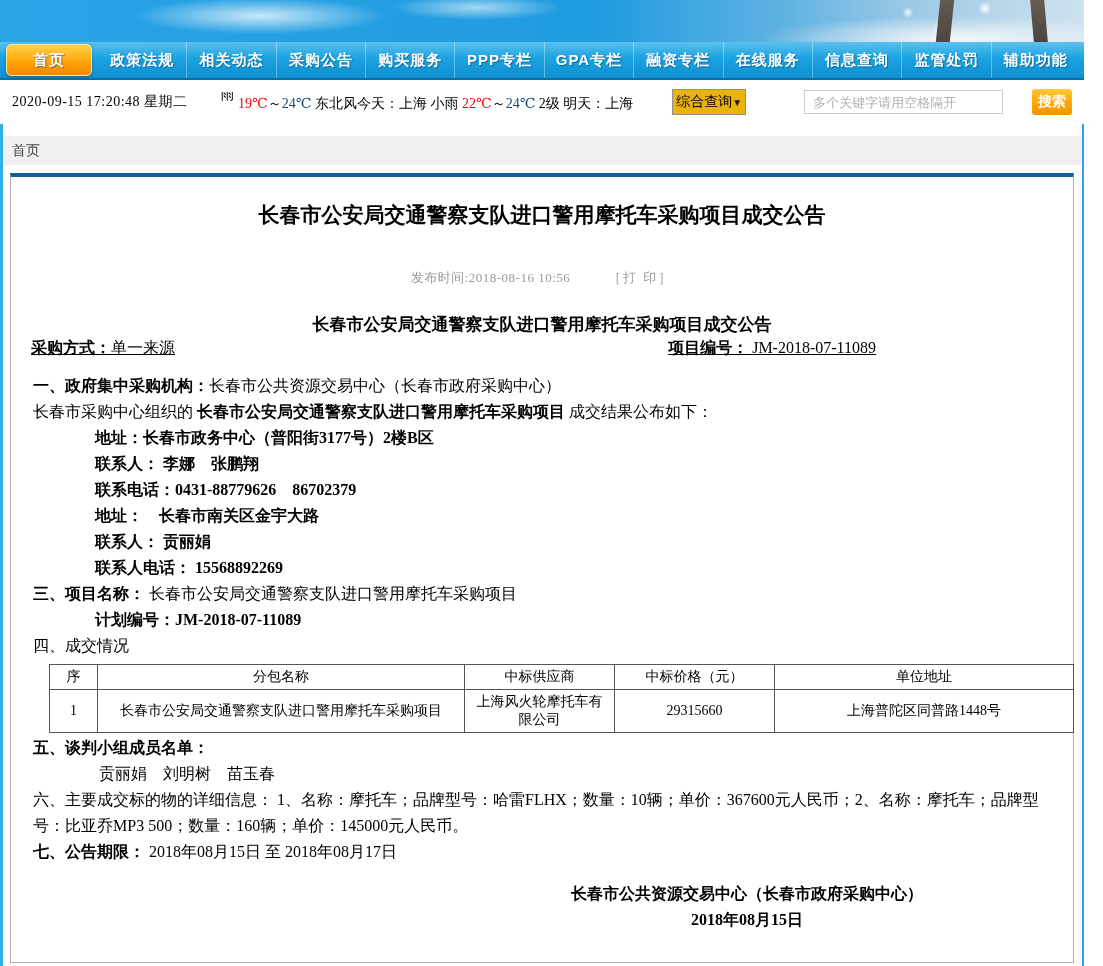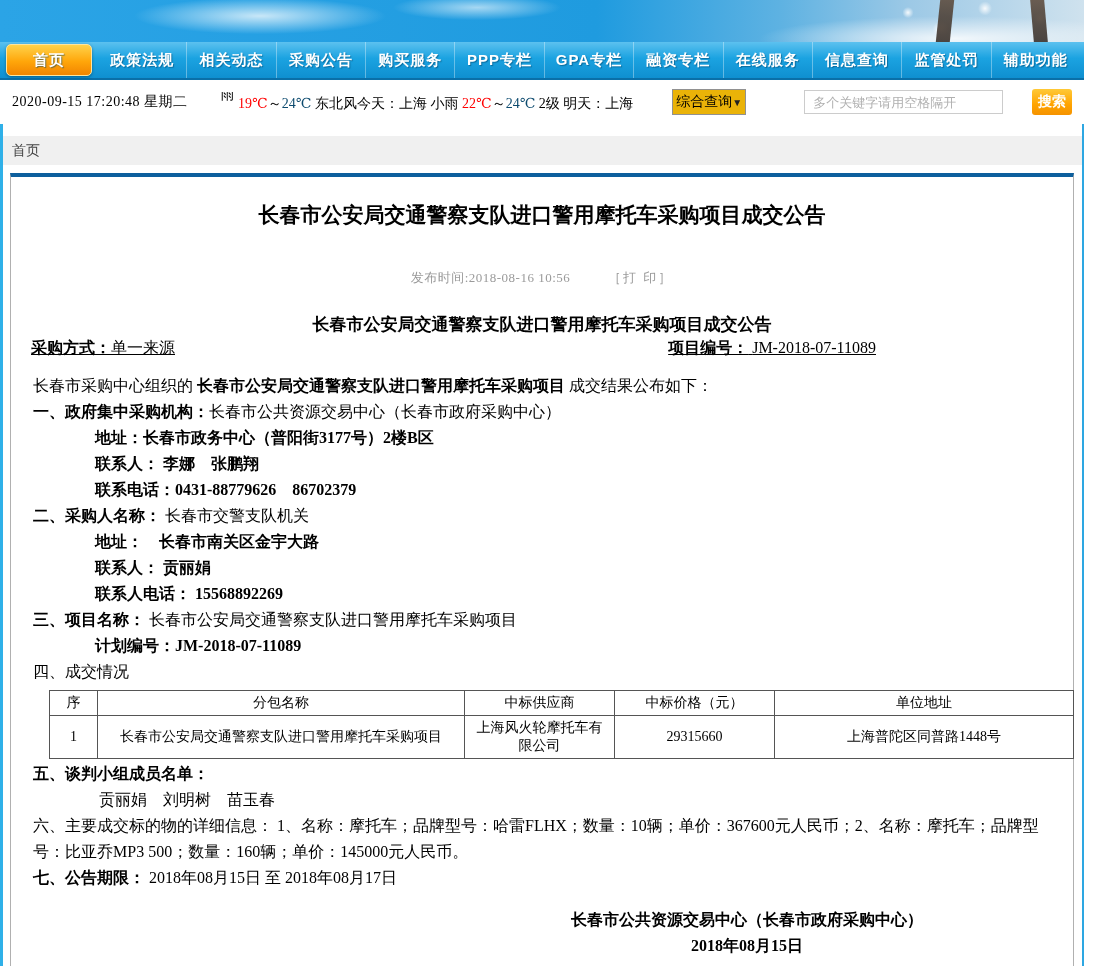--- a/index.html
+++ b/index.html
@@ -148,28 +148,27 @@
     </div>
 
     <h2 class="doc-title">长春市公安局交通警察支队进口警用摩托车采购项目成交公告</h2>
 
     <div class="meta-row">
       <span><b>采购方式：</b><span>单一来源</span></span>
       <span class="right"><b>项目编号：</b> <span>JM-2018-07-11089</span></span>
     </div>
 
     <div class="article">
+      <p><b>一、政府集中采购机构：</b><span>长春市公共资源交易中心（长春市政府采购中心）</span></p>
+
       <p><span>长春市采购中心组织的 </span><b>长春市公安局交通警察支队进口警用摩托车采购项目</b><span> 成交结果公布如下：</span></p>
-
-      <p><b>一、政府集中采购机构：</b><span>长春市公共资源交易中心（长春市政府采购中心）</span></p>
       <p class="sub"><b>地址：</b><span>长春市政务中心（普阳街3177号）2楼B区</span></p>
       <p class="sub"><b>联系人：</b><span> 李娜　张鹏翔</span></p>
       <p class="sub"><b>联系电话：</b><span>0431-88779626　86702379</span></p>
 
-      <p><b>二、采购人名称：</b><span> 长春市交警支队机关</span></p>
       <p class="sub"><b>地址：</b><span>　长春市南关区金宇大路</span></p>
       <p class="sub"><b>联系人：</b><span> 贡丽娟</span></p>
       <p class="sub"><b>联系人电话：</b><span> 15568892269</span></p>
 
       <p><b>三、项目名称：</b><span> 长春市公安局交通警察支队进口警用摩托车采购项目</span></p>
       <p class="sub"><b>计划编号：</b><span>JM-2018-07-11089</span></p>
 
       <p>四、成交情况</p>
 
       <table class="deal">

